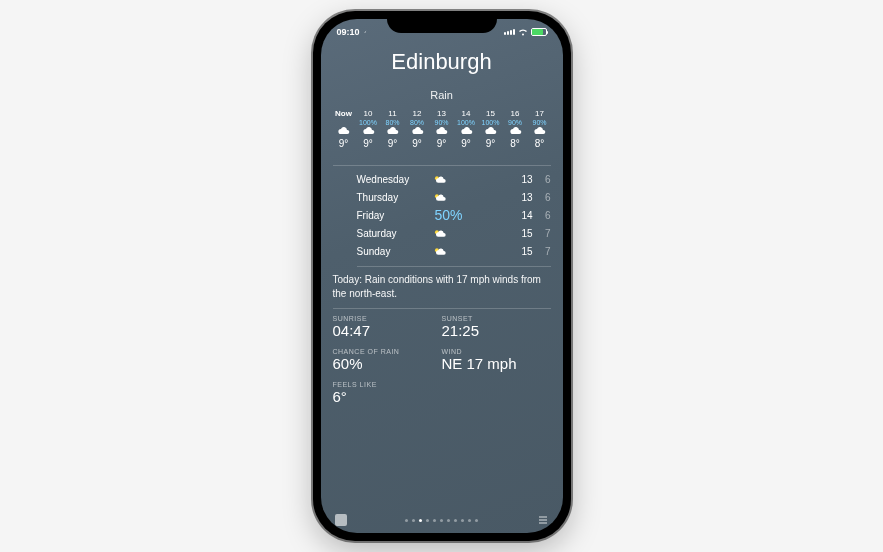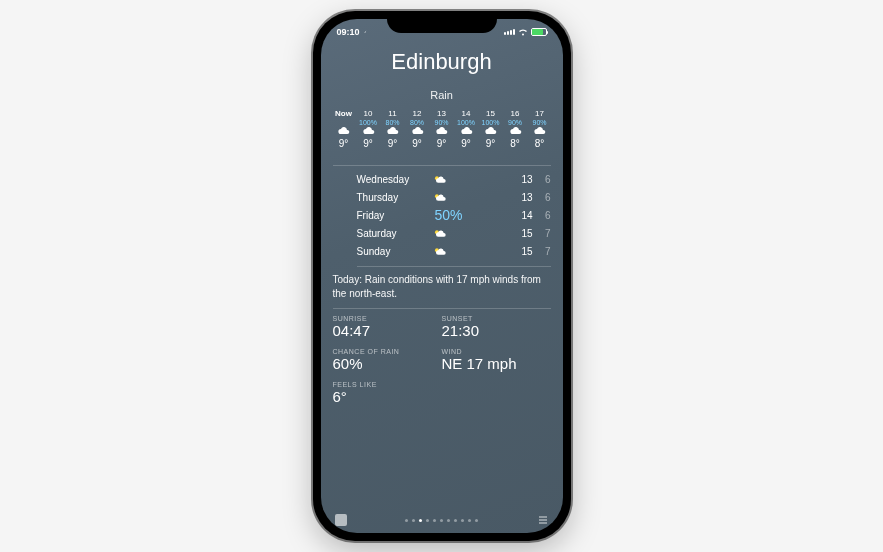--- a/index.html
+++ b/index.html
@@ -373,21 +373,21 @@
       <div class="summary-text">Today: Rain conditions with 17 mph winds from the north-east.</div>
 
 
       <div class="metrics">
         <div class="metric">
           <div class="small-label">SUNRISE</div>
           <div class="val">04:47</div>
         </div>
         <div class="metric">
           <div class="small-label">SUNSET</div>
-          <div class="val">21:30</div>
+          <div class="val">21:25</div>
         </div>
         <div class="metric">
           <div class="small-label">CHANCE OF RAIN</div>
           <div class="val">60%</div>
         </div>
         <div class="metric">
           <div class="small-label">WIND</div>
           <div class="val">NE 17 mph</div>
         </div>
         <div class="metric">

